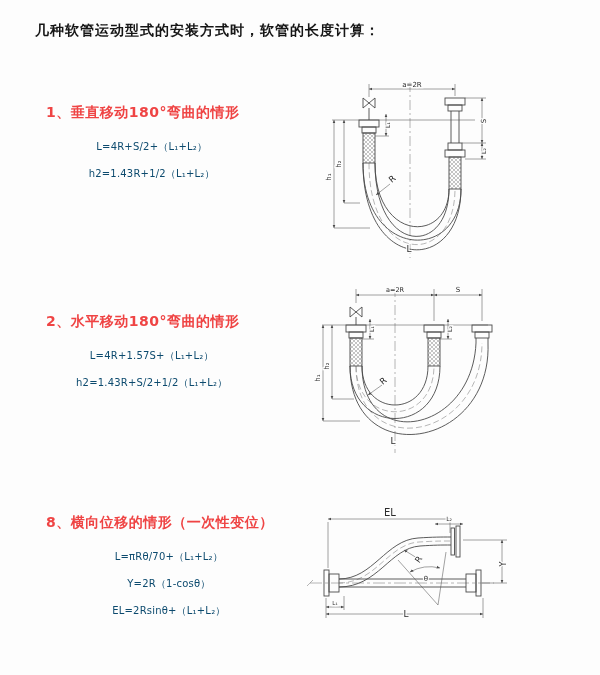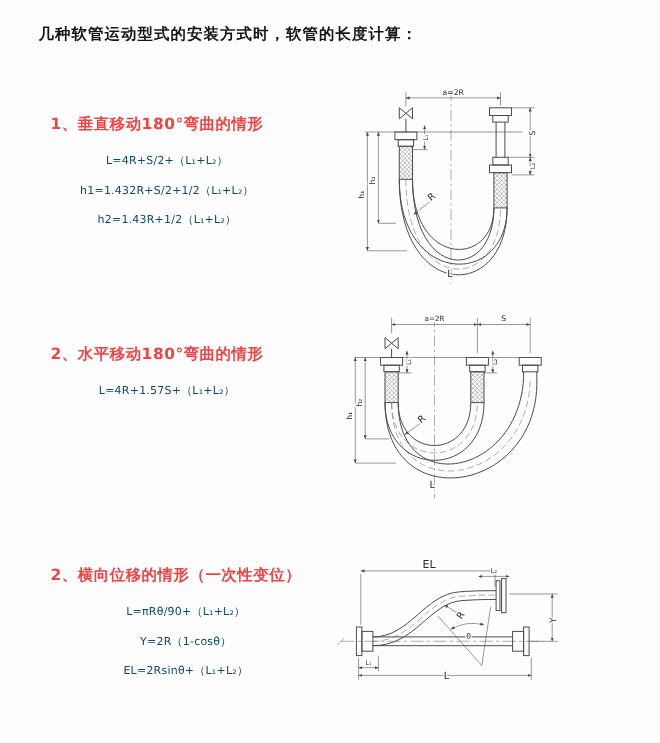--- a/index.html
+++ b/index.html
@@ -25,21 +25,20 @@
 </head>
 <body>
 
 <div class="page">
 
   <div class="doc-title">几种软管运动型式的安装方式时，软管的长度计算：</div>
 
   <div class="sec sec1">
     <div class="heading">1、垂直移动180°弯曲的情形</div>
     <div class="formula">L=4R+S/2+（L₁+L₂）</div>
-    <div class="formula">h1=1.432R+S/2+1/2（L₁+L₂）</div>
     <div class="formula">h2=1.43R+1/2（L₁+L₂）</div>
   </div>
 
   <svg class="diag d1" viewBox="0 0 288 188">
     <defs>
       <marker id="ar1" viewBox="0 0 8 8" refX="7" refY="4" markerWidth="7" markerHeight="7" orient="auto-start-reverse">
         <path d="M0,1 L7,4 L0,7 Z" fill="#4a4a4a"></path>
       </marker>
       <pattern id="hp1" patternUnits="userSpaceOnUse" width="4" height="4">
         <path d="M0,4 L4,0 M0,0 L4,4" stroke="#8a8a8a" stroke-width="0.5"></path>
@@ -93,20 +92,21 @@
       <text class="lb" x="174" y="45" font-size="7" transform="rotate(-90 174 45)">S</text>
       <text class="lb" x="174" y="75" font-size="6" transform="rotate(-90 174 75)">L₂</text>
       <text class="lb" x="82" y="105" font-size="8.5" transform="rotate(-40 82 105)">R</text>
       <text class="lb" x="97" y="176" font-size="9">L</text>
     </g>
   </svg>
 
   <div class="sec sec2">
     <div class="heading">2、水平移动180°弯曲的情形</div>
     <div class="formula">L=4R+1.57S+（L₁+L₂）</div>
+    <div class="formula">h2=1.43R+S/2+1/2（L₁+L₂）</div>
   </div>
 
   <svg class="diag d2" viewBox="0 0 290 178">
     <defs>
       <marker id="ar2" viewBox="0 0 8 8" refX="7" refY="4" markerWidth="7" markerHeight="7" orient="auto-start-reverse">
         <path d="M0,1 L7,4 L0,7 Z" fill="#4a4a4a"></path>
       </marker>
       <pattern id="hp2" patternUnits="userSpaceOnUse" width="4" height="4">
         <path d="M0,4 L4,0 M0,0 L4,4" stroke="#8a8a8a" stroke-width="0.5"></path>
       </pattern>
@@ -157,22 +157,22 @@
       <text class="lb" x="10" y="97" font-size="7" transform="rotate(-90 10 97)">h₁</text>
       <text class="lb" x="19" y="85" font-size="7" transform="rotate(-90 19 85)">h₂</text>
       <text class="lb" x="64" y="48" font-size="6" transform="rotate(-90 64 48)">L₁</text>
       <text class="lb" x="142" y="48" font-size="6" transform="rotate(-90 142 48)">L₂</text>
       <text class="lb" x="75" y="102" font-size="8.5" transform="rotate(-40 75 102)">R</text>
       <text class="lb" x="83" y="163" font-size="9">L</text>
     </g>
   </svg>
 
   <div class="sec sec3">
-    <div class="heading">2、横向位移的情形（一次性变位）</div>
-    <div class="formula">L=πRθ/90+（L₁+L₂）</div>
+    <div class="heading">8、横向位移的情形（一次性变位）</div>
+    <div class="formula">L=πRθ/70+（L₁+L₂）</div>
     <div class="formula">Y=2R（1-cosθ）</div>
     <div class="formula">EL=2Rsinθ+（L₁+L₂）</div>
   </div>
 
   <svg class="diag d3" viewBox="0 0 302 158">
     <defs>
       <marker id="ar3" viewBox="0 0 8 8" refX="7" refY="4" markerWidth="7" markerHeight="7" orient="auto-start-reverse">
         <path d="M0,1 L7,4 L0,7 Z" fill="#4a4a4a"></path>
       </marker>
     </defs>

